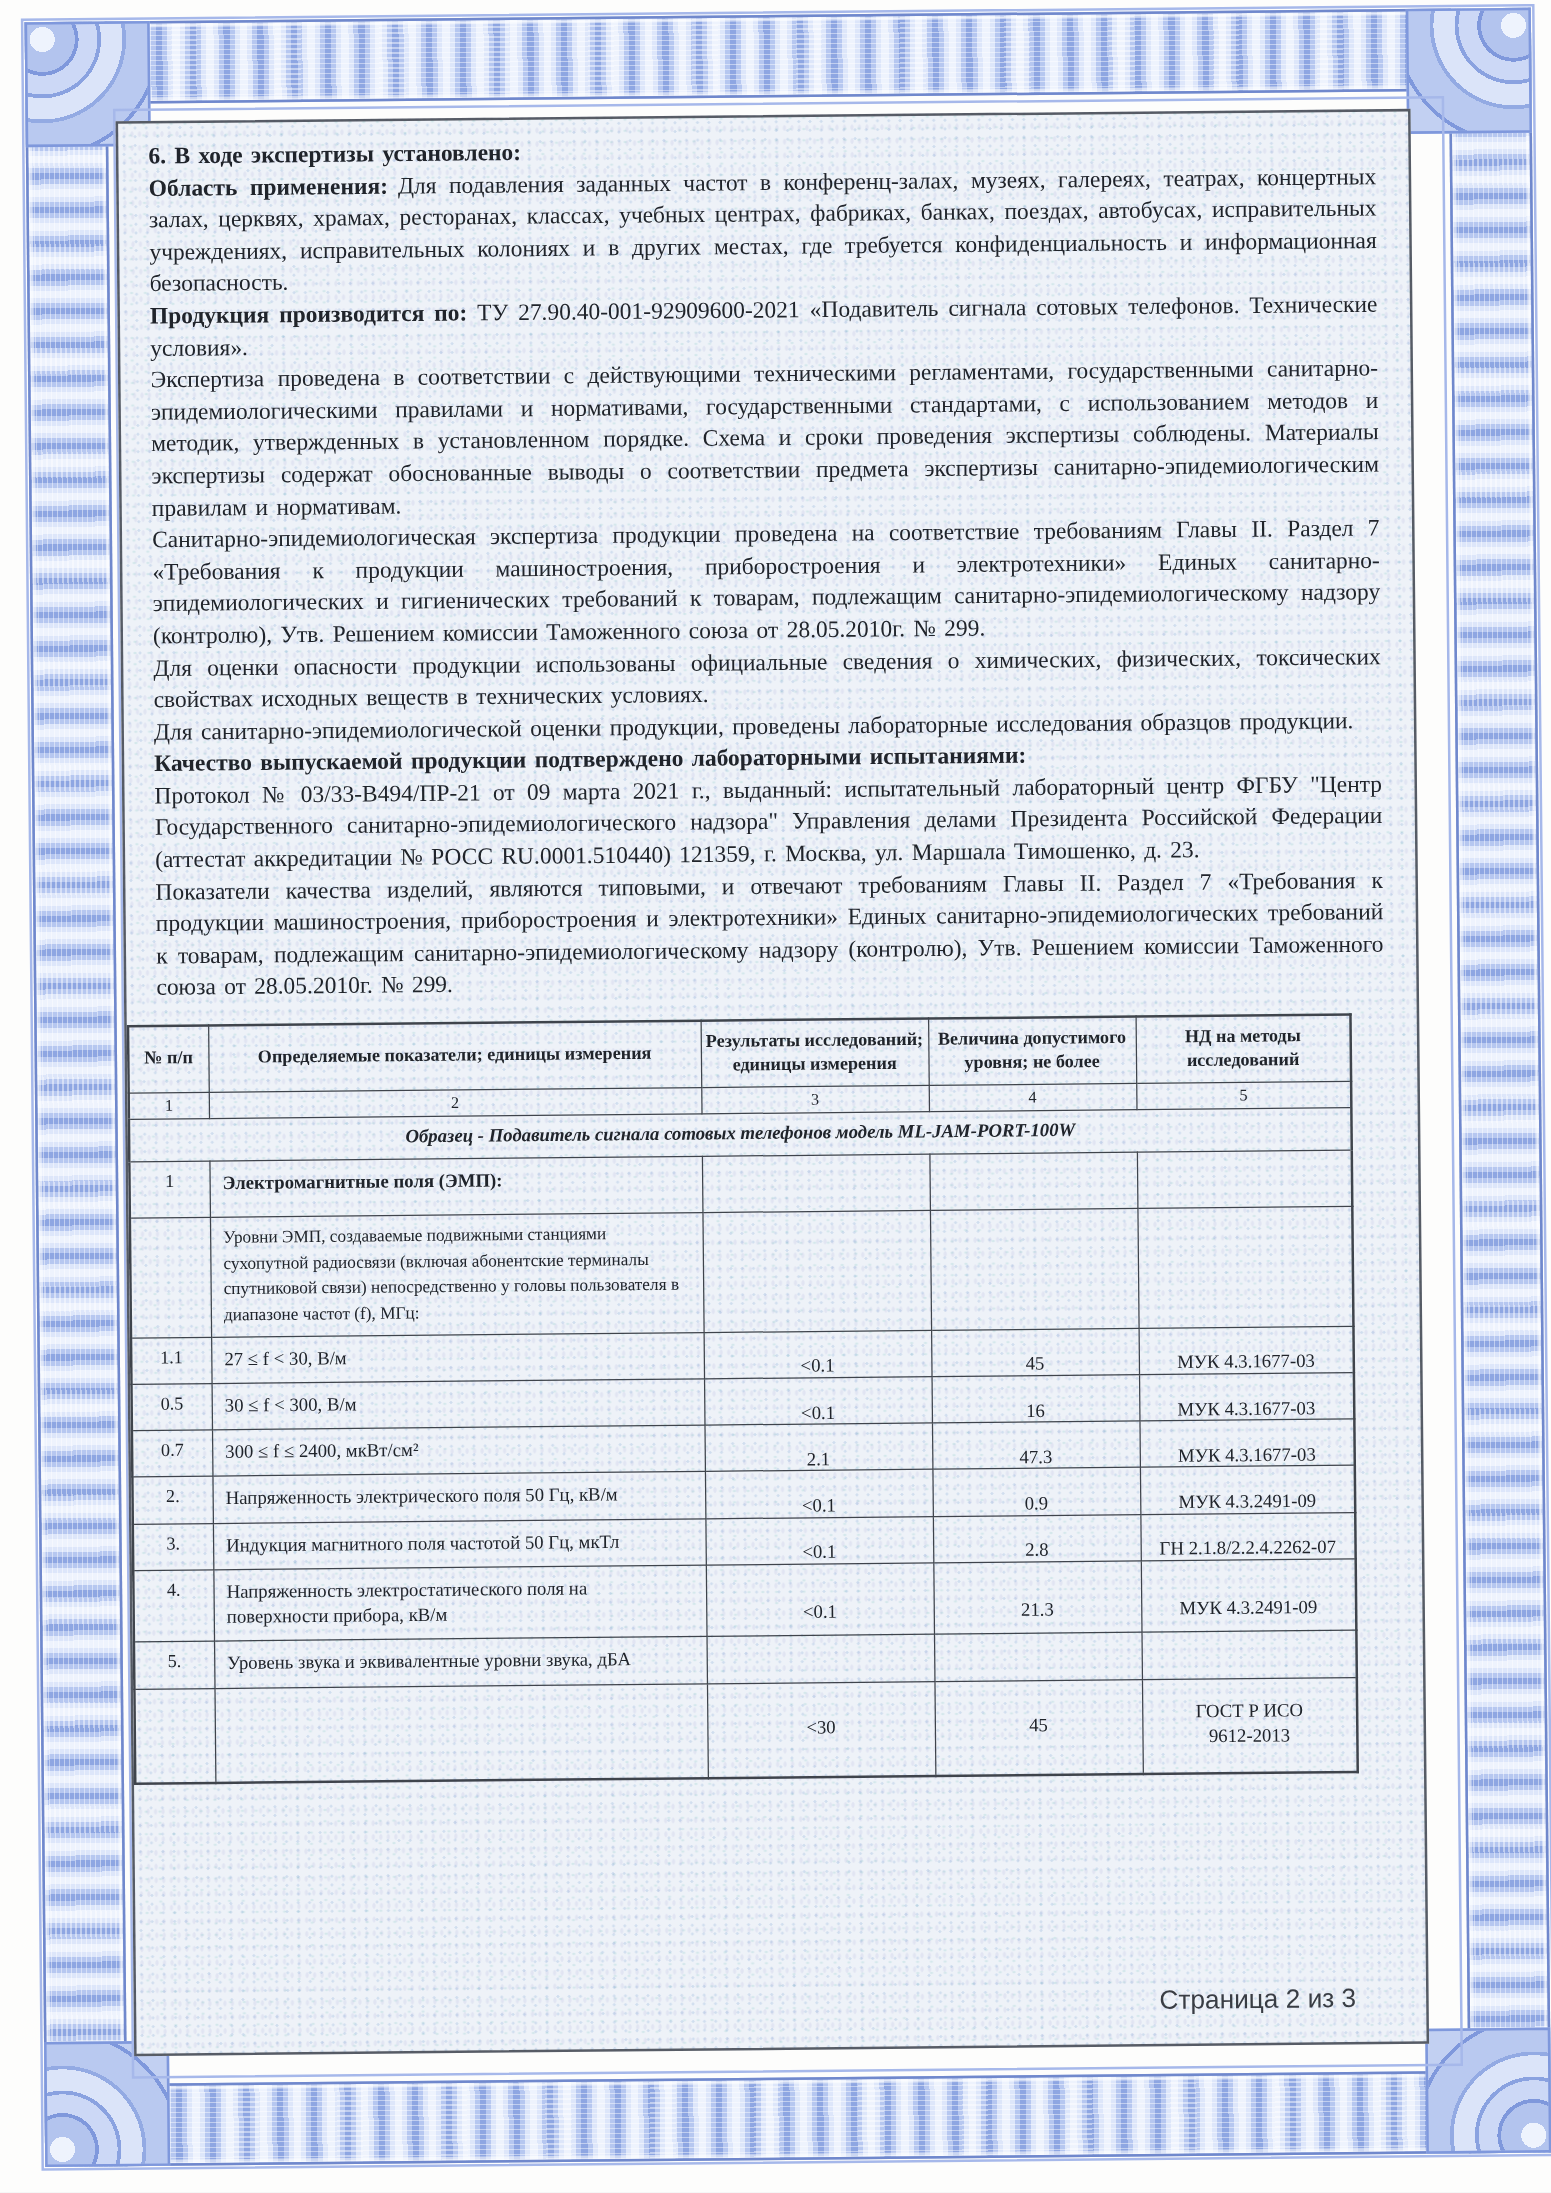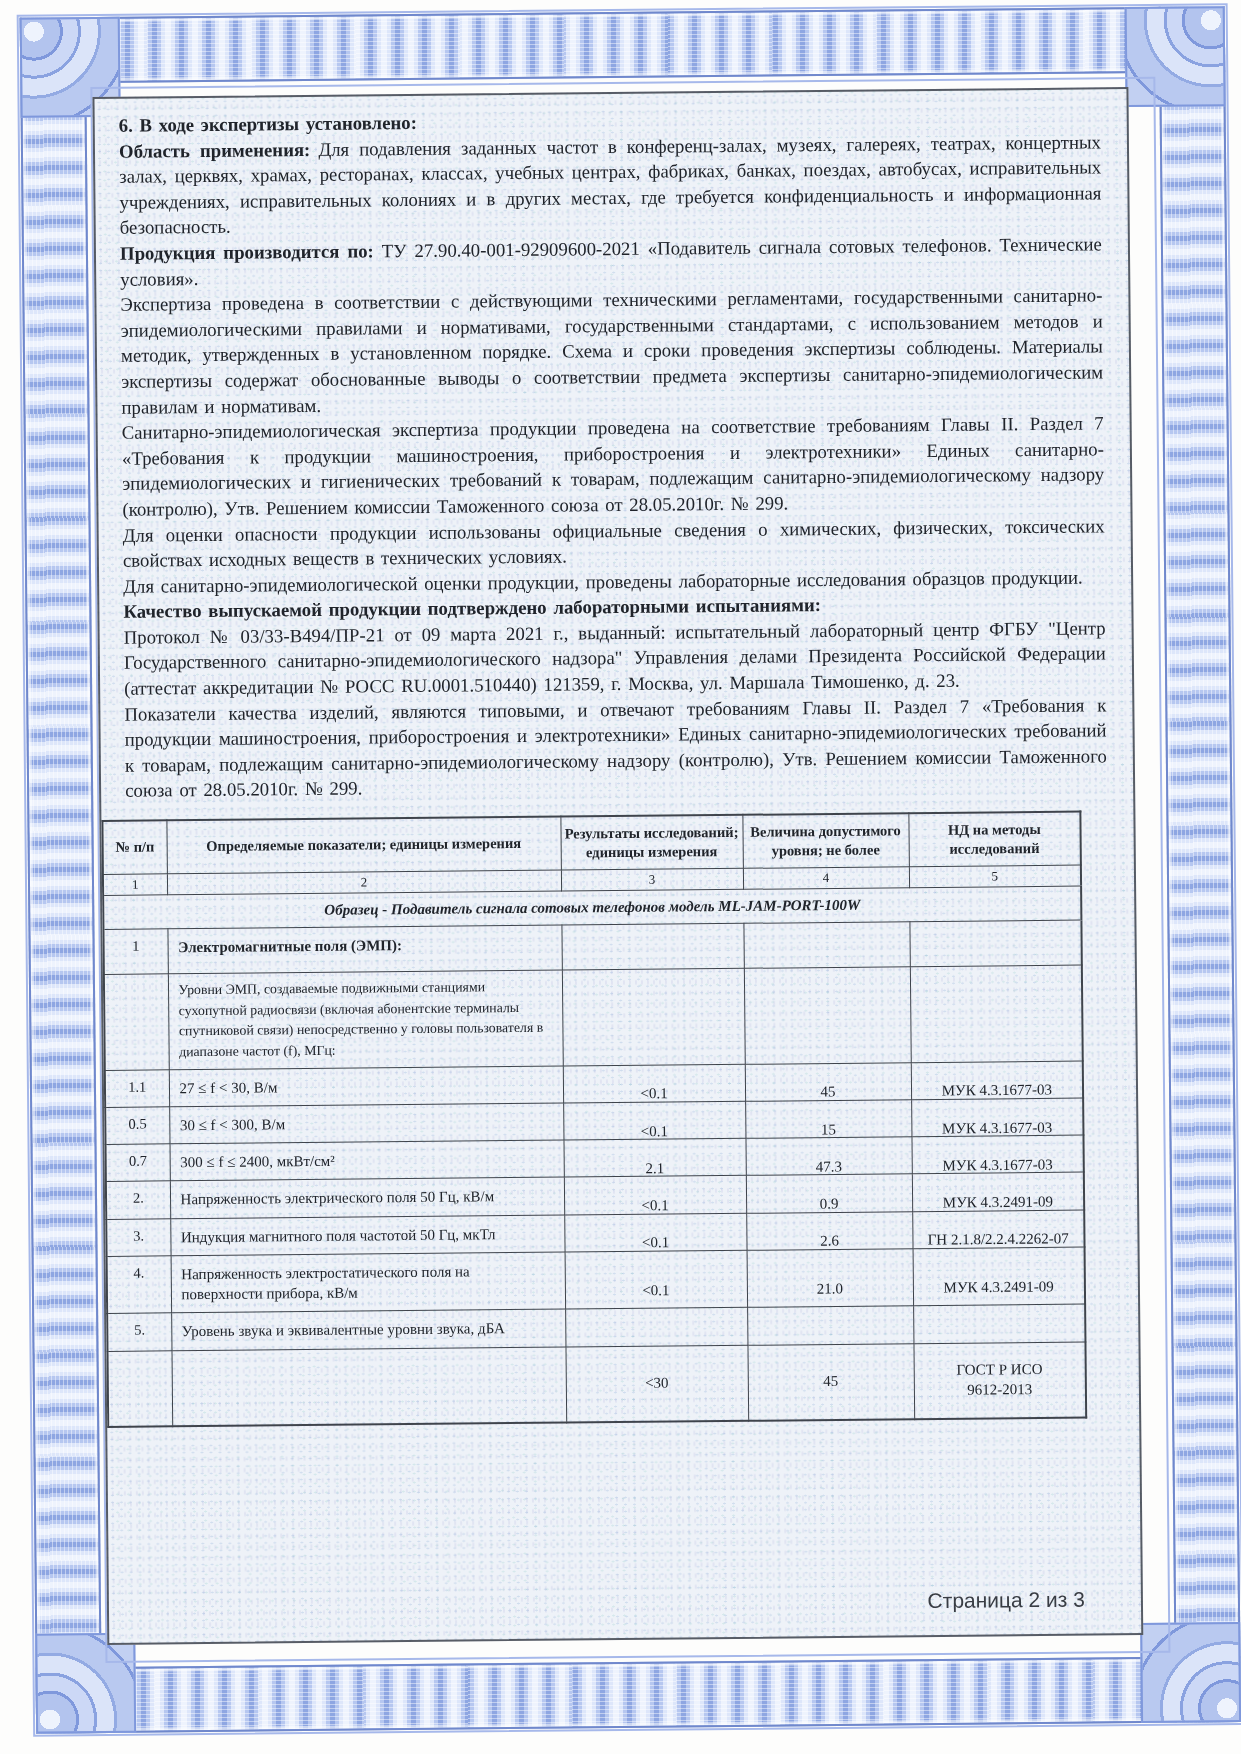--- a/index.html
+++ b/index.html
@@ -145,49 +145,49 @@
           <td class="num">1.1</td>
           <td class="ind">27 ≤ f &lt; 30, В/м</td>
           <td class="val"><span class="shift">&lt;0.1</span></td>
           <td class="val"><span class="shift">45</span></td>
           <td class="val"><span class="shift">МУК 4.3.1677-03</span></td>
         </tr>
         <tr>
           <td class="num">0.5</td>
           <td class="ind">30 ≤ f &lt; 300, В/м</td>
           <td class="val"><span class="shift">&lt;0.1</span></td>
-          <td class="val"><span class="shift">15</span></td>
+          <td class="val"><span class="shift">16</span></td>
           <td class="val"><span class="shift">МУК 4.3.1677-03</span></td>
         </tr>
         <tr>
           <td class="num">0.7</td>
           <td class="ind">300 ≤ f ≤ 2400, мкВт/см²</td>
           <td class="val"><span class="shift">2.1</span></td>
           <td class="val"><span class="shift">47.3</span></td>
           <td class="val"><span class="shift">МУК 4.3.1677-03</span></td>
         </tr>
         <tr>
           <td class="num">2.</td>
           <td class="ind">Напряженность электрического поля 50 Гц, кВ/м</td>
           <td class="val"><span class="shift">&lt;0.1</span></td>
           <td class="val"><span class="shift">0.9</span></td>
           <td class="val"><span class="shift">МУК 4.3.2491-09</span></td>
         </tr>
         <tr>
           <td class="num">3.</td>
           <td class="ind">Индукция магнитного поля частотой 50 Гц, мкТл</td>
           <td class="val"><span class="shift">&lt;0.1</span></td>
-          <td class="val"><span class="shift">2.6</span></td>
+          <td class="val"><span class="shift">2.8</span></td>
           <td class="val"><span class="shift">ГН 2.1.8/2.2.4.2262-07</span></td>
         </tr>
         <tr>
           <td class="num">4.</td>
           <td class="ind">Напряженность электростатического поля на поверхности прибора, кВ/м</td>
           <td class="val"><span class="shift">&lt;0.1</span></td>
-          <td class="val"><span class="shift">21.0</span></td>
+          <td class="val"><span class="shift">21.3</span></td>
           <td class="val"><span class="shift">МУК 4.3.2491-09</span></td>
         </tr>
         <tr>
           <td class="num">5.</td>
           <td class="ind">Уровень звука и эквивалентные уровни звука, дБА</td>
           <td class="val"></td>
           <td class="val"></td>
           <td class="val"></td>
         </tr>
         <tr class="spill">

